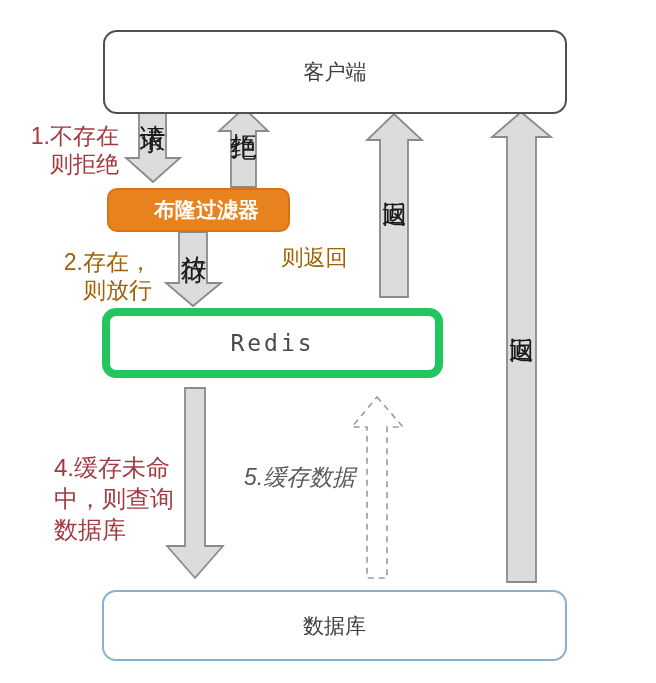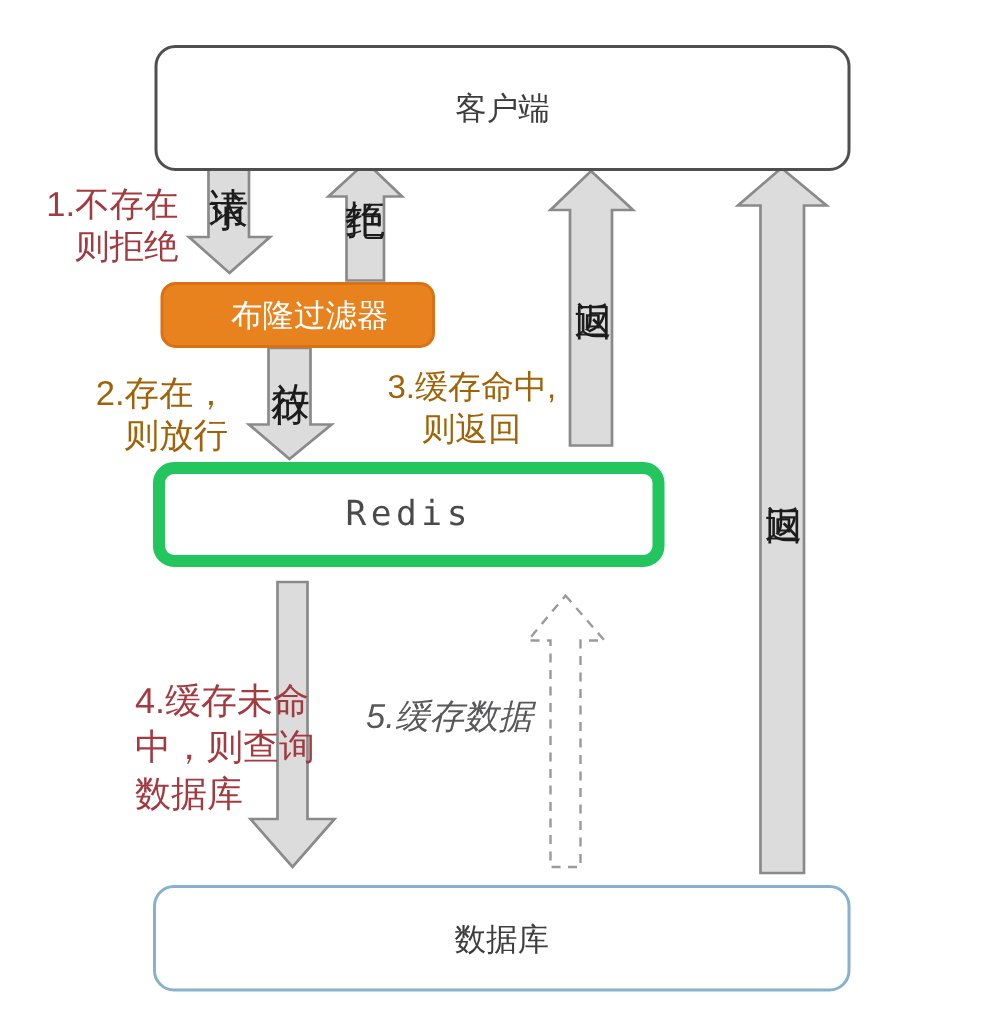--- a/index.html
+++ b/index.html
@@ -6,21 +6,21 @@
   #canvas{
     position:relative;width:656px;height:683px;background:#ffffff;overflow:hidden;
     font-family:"Liberation Sans","DejaVu Sans",sans-serif;
   }
   #arrow-layer{position:absolute;left:0;top:0;width:656px;height:683px;}
   .node{
     position:absolute;display:flex;align-items:center;justify-content:center;
     box-sizing:border-box;background:#ffffff;color:#3d3d3d;font-size:21px;
   }
   .node-client{left:103px;top:30px;width:464px;height:84px;border:2px solid #4f4f4f;border-radius:14px;}
-  .node-bloom{left:107px;top:188px;width:183px;height:44px;background:#e8821e;border:2px solid #db7014;border-radius:10px;color:#ffffff;font-weight:normal;font-size:21px;padding-left:16px;}
+  .node-bloom{left:107px;top:188px;width:183px;height:44px;background:#e8821e;border:2px solid #db7014;border-radius:10px;color:#ffffff;font-weight:bold;font-size:21px;padding-left:16px;}
   .node-redis{left:102px;top:308px;width:341px;height:70px;border:8px solid #22c55e;border-radius:14px;color:#4a4a4a;font-family:"DejaVu Sans Mono","Liberation Mono",monospace;font-size:23px;letter-spacing:3px;}
   .node-db{left:102px;top:590px;width:465px;height:71px;border:2px solid #88b0cf;border-radius:14px;}
   .vlabel{
     position:absolute;writing-mode:vertical-rl;text-orientation:upright;
     color:#1c1c1c;font-size:26px;line-height:28px;letter-spacing:3px;white-space:nowrap;
   }
   .anno{position:absolute;font-size:23px;line-height:28px;white-space:nowrap;}
   .anno-red{color:#a23a40;}
   .anno-green{color:#a16207;}
   .anno-gray{color:#58585a;}
@@ -73,25 +73,24 @@
     <div>1.不存在</div>
     <div>则拒绝</div>
   </div>
 
   <div class="anno anno-green ta-right" style="left:50px;top:248px;width:102px;">
     <div>2.存在，</div>
     <div>则放行</div>
   </div>
 
   <div class="anno anno-green ta-center" style="left:242px;top:244px;width:145px;font-size:22px;">
-    <div>3.缓存命中,</div>
     <div>则返回</div>
   </div>
 
-  <div class="anno anno-red step4" style="left:54px;top:452px;width:125px;margin-left:36px;">
+  <div class="anno anno-red step4" style="left:54px;top:452px;width:125px;">
     <div>4.缓存未命</div>
     <div>中，则查询</div>
     <div>数据库</div>
   </div>
 
   <div class="anno anno-gray" style="left:244px;top:463px;font-style:italic;">5.缓存数据</div>
 
 </div>
 
 </body></html>

